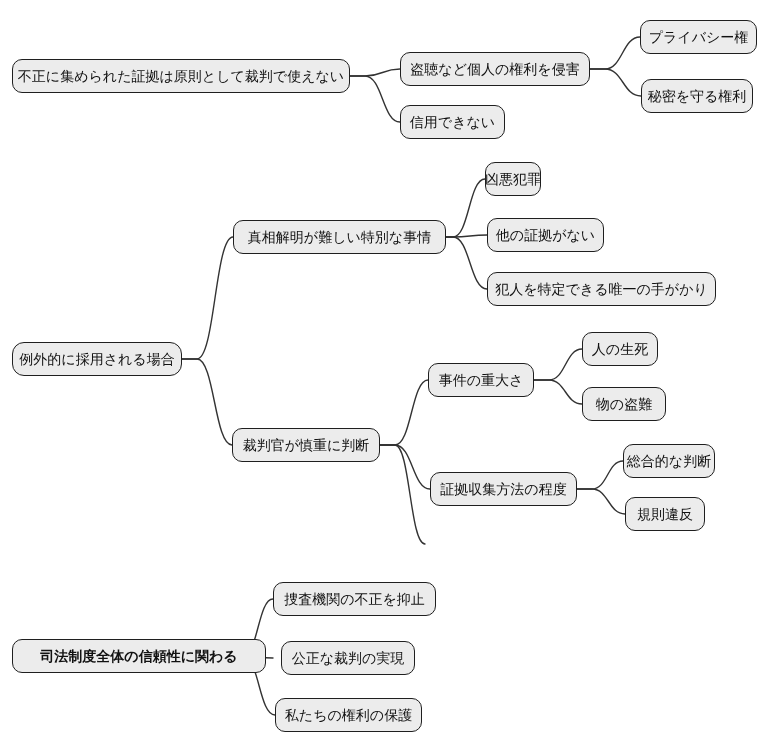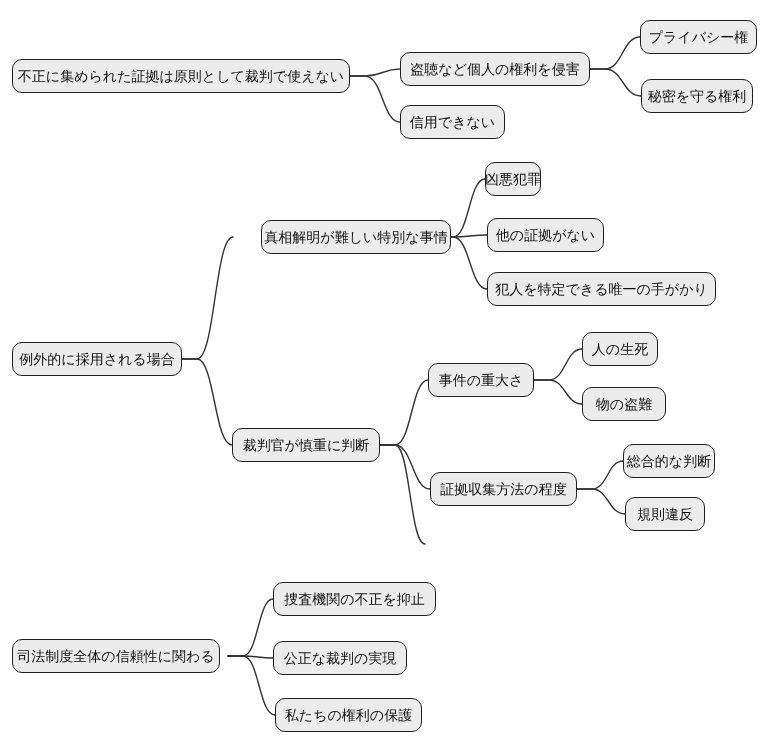--- a/index.html
+++ b/index.html
@@ -67,31 +67,31 @@
       <path d="M228,656 L243,656 C258,656 258,658 273,658"></path>
       <path d="M228,656 L243,656 C259,656 259,715 275,715"></path>
     </svg>
 
   <div class="node" id="n1" style="left:12px;  top:59px;  width:338px;">不正に集められた証拠は原則として裁判で使えない</div>
   <div class="node" id="n1a" style="left:400px; top:52px;  width:190px;">盗聴など個人の権利を侵害</div>
   <div class="node" id="n1a1" style="left:640px; top:20px;  width:117px;">プライバシー権</div>
   <div class="node" id="n1a2" style="left:641px; top:79px;  width:112px;">秘密を守る権利</div>
   <div class="node" id="n1b" style="left:400px; top:105px; width:105px;">信用できない</div>
 
-  <div class="node" id="n2" style="left:12px;  top:342px; width:170px;">例外的に採用される場合</div>
-  <div class="node" id="n2a" style="left:233px; top:220px; width:190px;margin-left:28px;">真相解明が難しい特別な事情</div>
+  <div class="node" id="n2" style="left:12px;  top:342px; width:170px;border-radius:12px;">例外的に採用される場合</div>
+  <div class="node" id="n2a" style="left:233px; top:220px; width:213px;">真相解明が難しい特別な事情</div>
   <div class="node" id="n2a1" style="left:485px; top:162px; width:56px;">凶悪犯罪</div>
   <div class="node" id="n2a2" style="left:487px; top:218px; width:117px;">他の証拠がない</div>
   <div class="node" id="n2a3" style="left:487px; top:272px; width:229px;">犯人を特定できる唯一の手がかり</div>
   <div class="node" id="n2b" style="left:232px; top:428px; width:148px;">裁判官が慎重に判断</div>
   <div class="node" id="n2b1" style="left:428px; top:363px; width:106px;">事件の重大さ</div>
   <div class="node" id="n2b1a" style="left:582px; top:332px; width:76px;">人の生死</div>
   <div class="node" id="n2b1b" style="left:582px; top:387px; width:84px;">物の盗難</div>
   <div class="node" id="n2b2" style="left:430px; top:472px; width:147px;">証拠収集方法の程度</div>
   <div class="node" id="n2b2a" style="left:623px; top:444px; width:92px;">総合的な判断</div>
   <div class="node" id="n2b2b" style="left:625px; top:497px; width:80px;">規則違反</div>
 
-  <div class="node" id="n3" style="left:12px;  top:639px; width:208px;">司法制度全体の信頼性に関わる</div>
+  <div class="node" id="n3" style="left:12px;  top:639px; width:254px;font-weight:bold;">司法制度全体の信頼性に関わる</div>
   <div class="node" id="n3a" style="left:273px; top:582px; width:163px;">捜査機関の不正を抑止</div>
-  <div class="node" id="n3b" style="left:273px; top:641px; width:134px;">公正な裁判の実現</div>
+  <div class="node" id="n3b" style="left:281px; top:641px; width:134px;">公正な裁判の実現</div>
   <div class="node" id="n3c" style="left:275px; top:698px; width:147px;">私たちの権利の保護</div>
 
 </div>
 
 </body></html>

